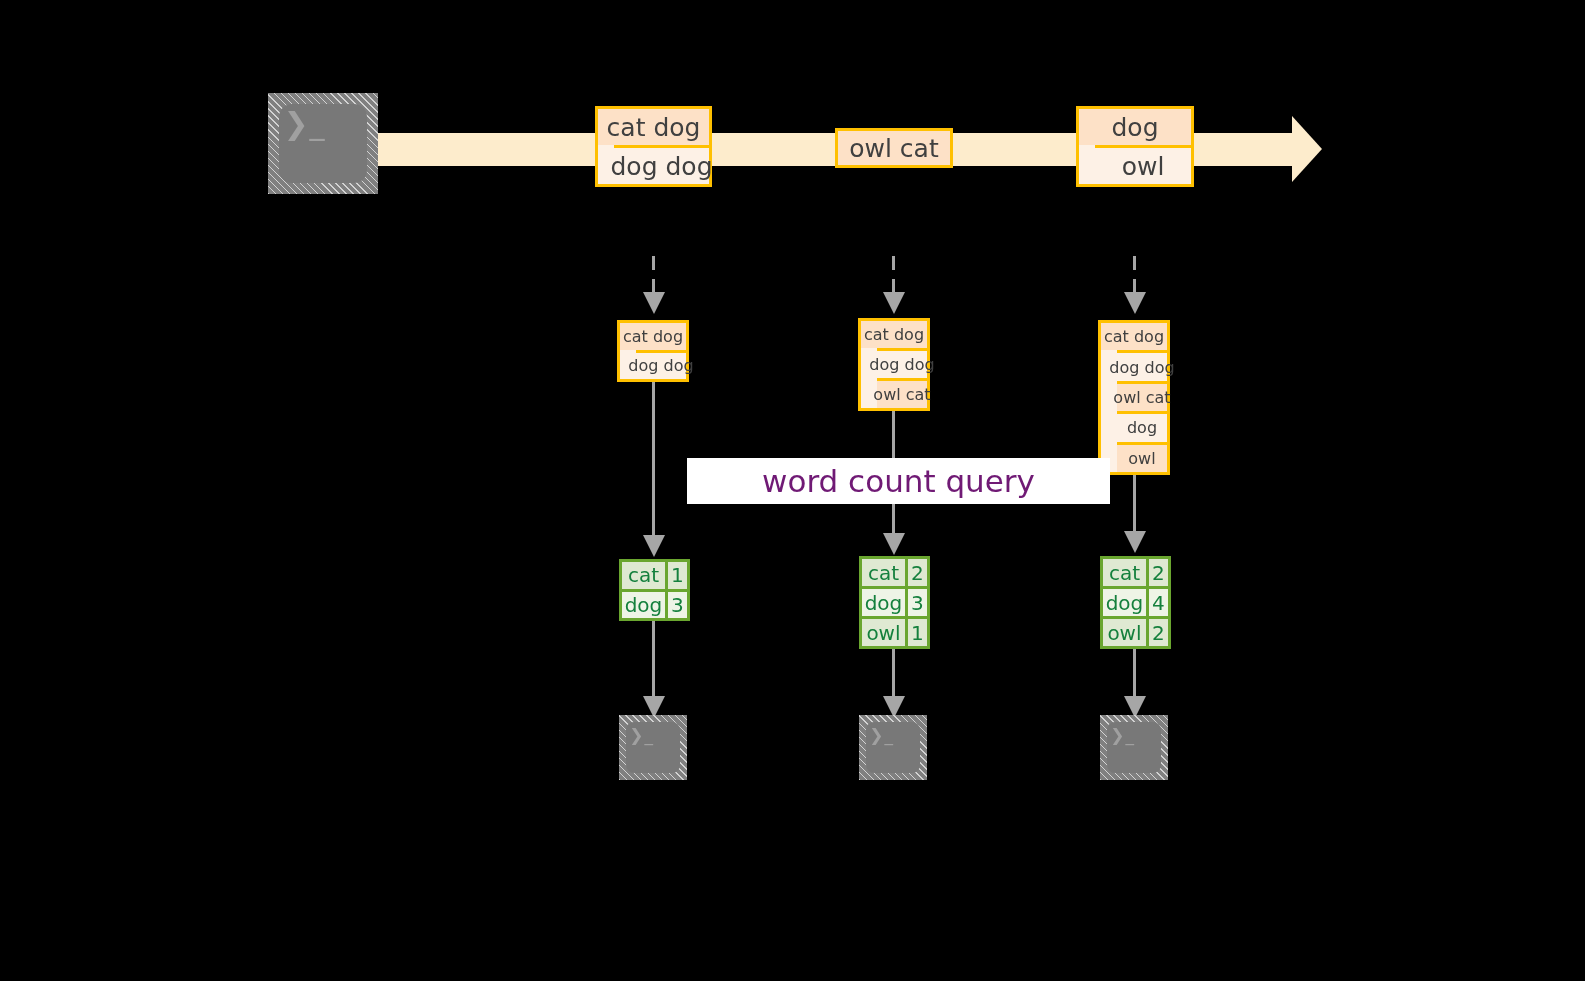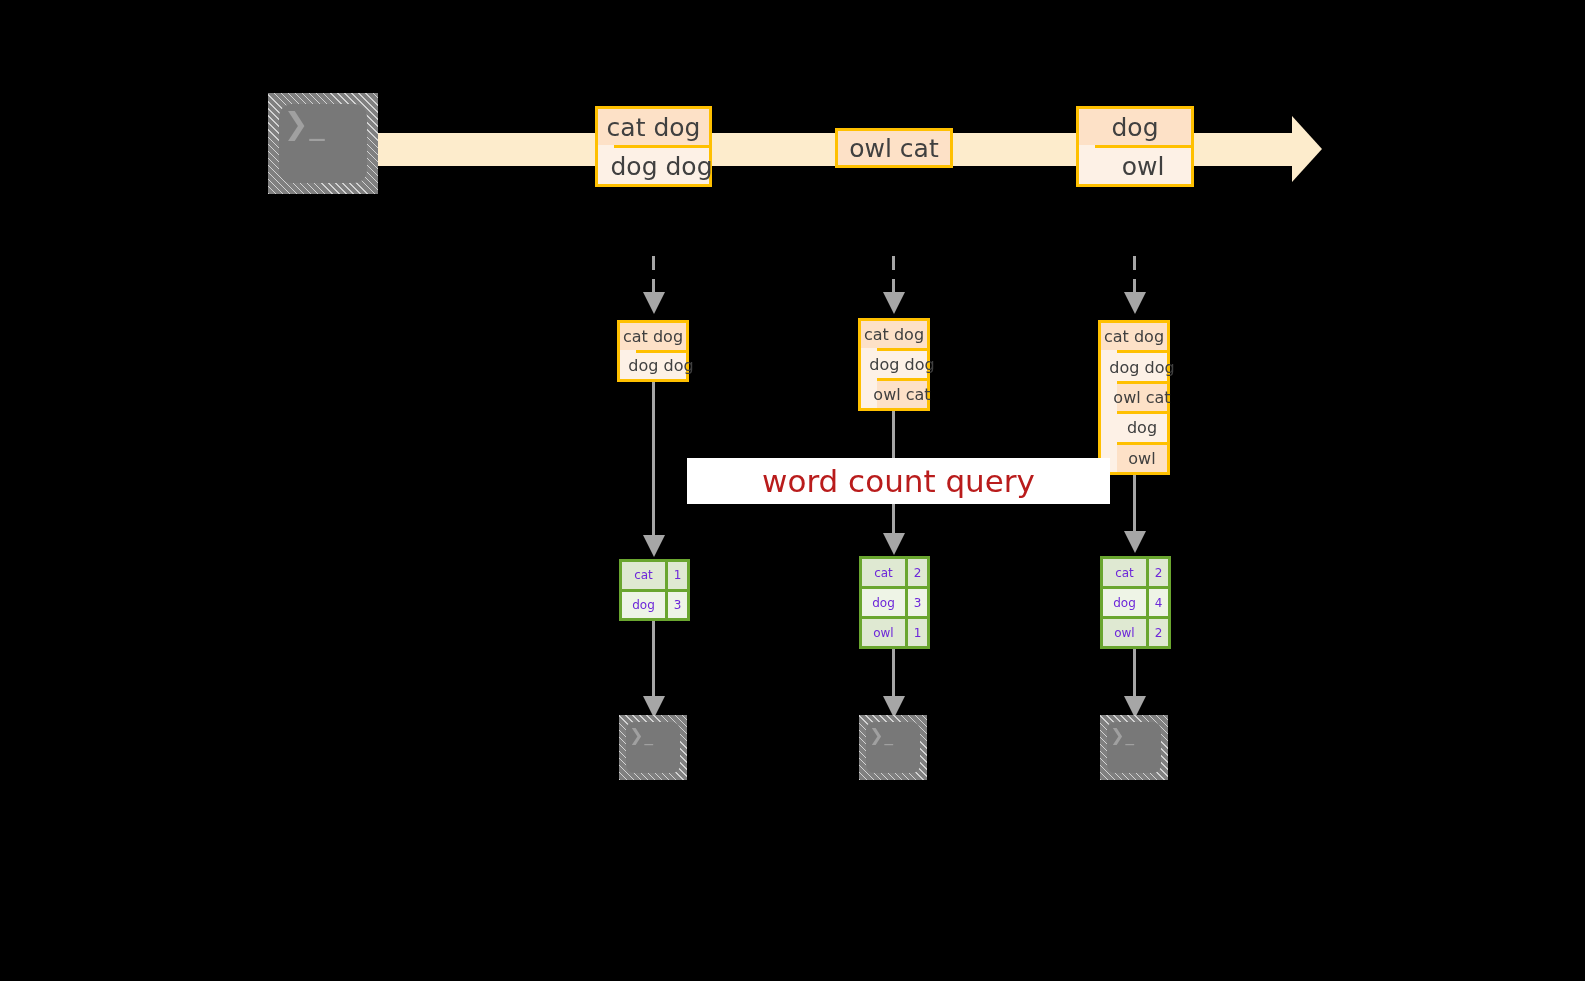--- a/index.html
+++ b/index.html
@@ -108,22 +108,22 @@
   .gbox .grow {
     flex: 1 1 auto;
     display: flex;
     box-sizing: border-box;
   }
   .gbox .grow + .grow { border-top: 3px solid #6aa62f; }
   .gbox .gw, .gbox .gc {
     display: flex;
     align-items: center;
     justify-content: center;
-    color: #6d28d9;
-    font-size: 12px;
+    color: #15803d;
+    font-size: 20px;
     box-sizing: border-box;
   }
   .gbox .gw { width: 45px; }
   .gbox .gc { width: 23px; border-left: 3px solid #6aa62f; }
   .grow.shade-a .gw, .grow.shade-a .gc { background: #dfe9d2; }
   .grow.shade-b .gw, .grow.shade-b .gc { background: #eef4e6; }
 
   
   .vline {
     position: absolute;
@@ -145,21 +145,21 @@
     width: 0; height: 0;
     border-left: 11px solid transparent;
     border-right: 11px solid transparent;
     border-top: 22px solid #a6a6a6;
   }
 
   
   .qlabel {
     position: absolute;
     background: #ffffff;
-    color: #b91c1c;
+    color: #701a75;
     display: flex;
     align-items: center;
     justify-content: center;
     font-size: 31px;
     white-space: nowrap;
   }
 </style>
 </head>
 <body>
 

